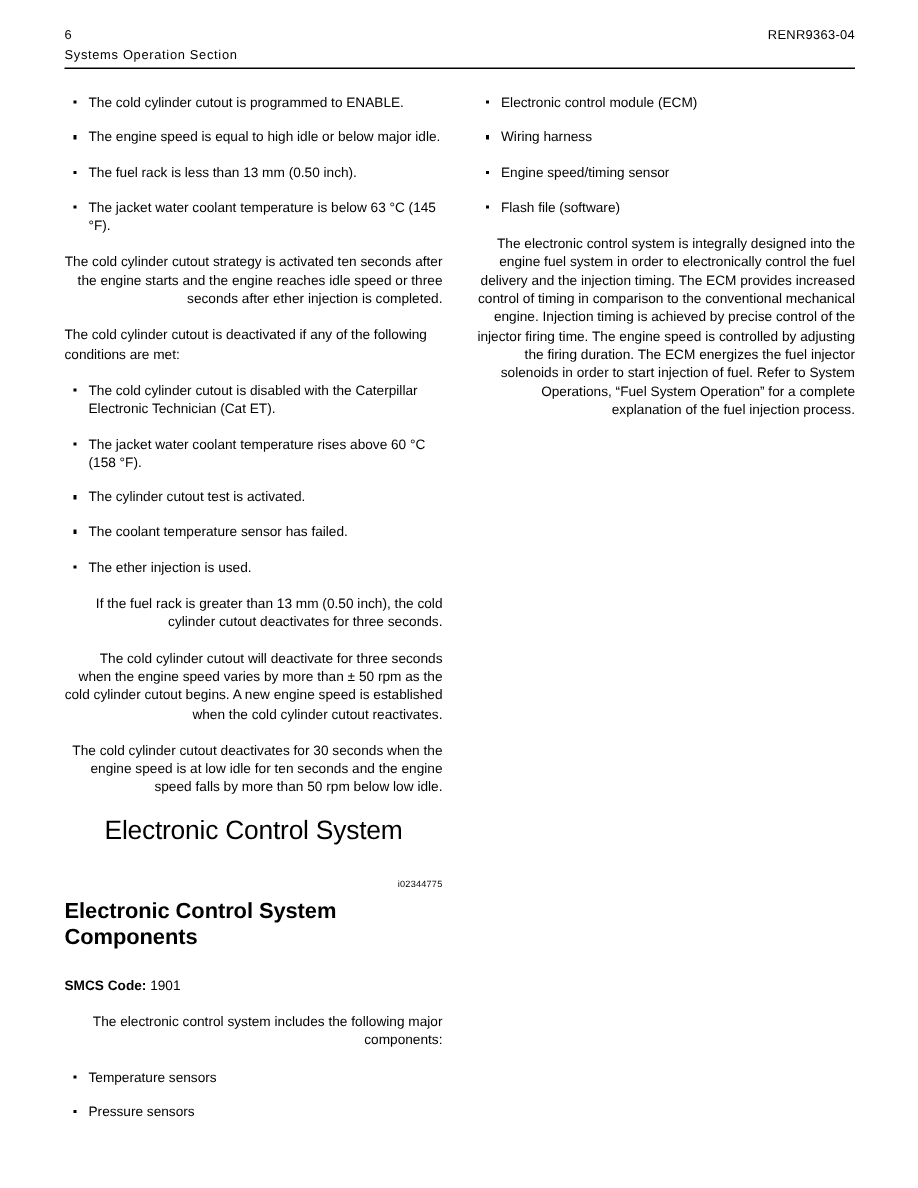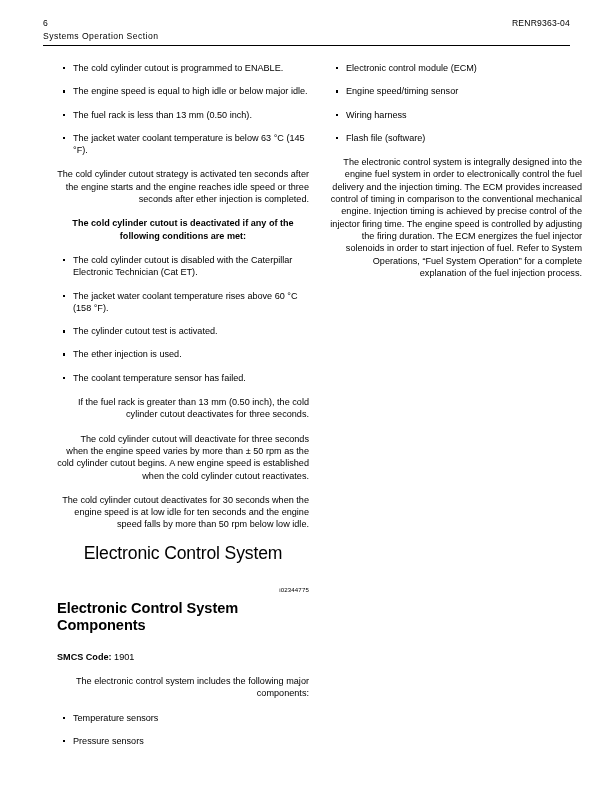--- a/index.html
+++ b/index.html
@@ -58,42 +58,41 @@
     height: 1px;
     background: #000000;
   }
 
   
   .col {
     position: absolute;
     top: 62px;
     width: 252px;
   }
-  .col-left  { left: 57px; }
-  .col-right { left: 330px; }
+  .col-left  { left: 43px; }
+  .col-right { left: 318px; }
 
   p, ul, li, h1, h2, h3 {
     margin: 0;
     padding: 0;
   }
 
   .para {
     font-size: 9.1px;
     line-height: 12.3px;
     margin-bottom: 12px;
     text-align: right;
     letter-spacing: 0.01px;
   }
 
   .para-bold {
     font-size: 9.1px;
     line-height: 12.3px;
-    font-weight: bold;
+    font-weight: normal;
     margin-bottom: 12px;
-    text-align: center;
   }
 
   .bullets {
     list-style: none;
     margin: 0 0 12px 0;
     padding: 0;
   }
   .bullet {
     position: relative;
     font-size: 9.1px;
@@ -167,22 +166,22 @@
     </ul>
 
     <p class="para">The cold cylinder cutout strategy is activated ten seconds after the engine starts and the engine reaches idle speed or three seconds after ether injection is completed.</p>
 
     <p class="para-bold">The cold cylinder cutout is deactivated if any of the following conditions are met:</p>
 
     <ul class="bullets">
       <li class="bullet">The cold cylinder cutout is disabled with the Caterpillar Electronic Technician (Cat ET).</li>
       <li class="bullet">The jacket water coolant temperature rises above 60 °C (158 °F).</li>
       <li class="bullet">The cylinder cutout test is activated.</li>
+      <li class="bullet">The coolant temperature sensor has failed.</li>
       <li class="bullet">The ether injection is used.</li>
-      <li class="bullet">The coolant temperature sensor has failed.</li>
     </ul>
 
     <p class="para">If the fuel rack is greater than 13 mm (0.50 inch), the cold cylinder cutout deactivates for three seconds.</p>
 
     <p class="para">The cold cylinder cutout will deactivate for three seconds when the engine speed varies by more than ± 50 rpm as the cold cylinder cutout begins. A new engine speed is established when the cold cylinder cutout reactivates.</p>
 
     <p class="para">The cold cylinder cutout deactivates for 30 seconds when the engine speed is at low idle for ten seconds and the engine speed falls by more than 50 rpm below low idle.</p>
 
     <h1 class="h-section">Electronic Control System</h1>
 
@@ -198,22 +197,22 @@
       <li class="bullet">Temperature sensors</li>
       <li class="bullet">Pressure sensors</li>
     </ul>
 
   </div>
 
   <div class="col col-right">
 
     <ul class="bullets">
       <li class="bullet">Electronic control module (ECM)</li>
+      <li class="bullet">Wiring harness</li>
       <li class="bullet">Engine speed/timing sensor</li>
-      <li class="bullet">Wiring harness</li>
       <li class="bullet">Flash file (software)</li>
     </ul>
 
     <p class="para">The electronic control system is integrally designed into the engine fuel system in order to electronically control the fuel delivery and the injection timing. The ECM provides increased control of timing in comparison to the conventional mechanical engine. Injection timing is achieved by precise control of the injector firing time. The engine speed is controlled by adjusting the firing duration. The ECM energizes the fuel injector solenoids in order to start injection of fuel. Refer to System Operations, “Fuel System Operation” for a complete explanation of the fuel injection process.</p>
 
   </div>
 
 </div>
 
 </body></html>

